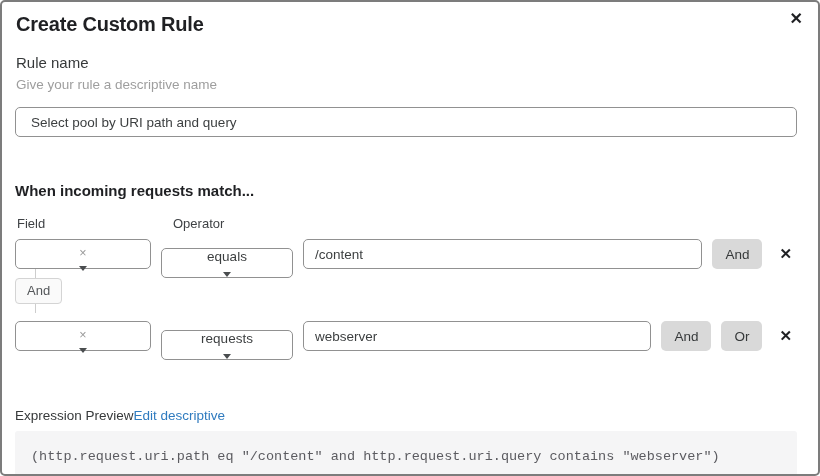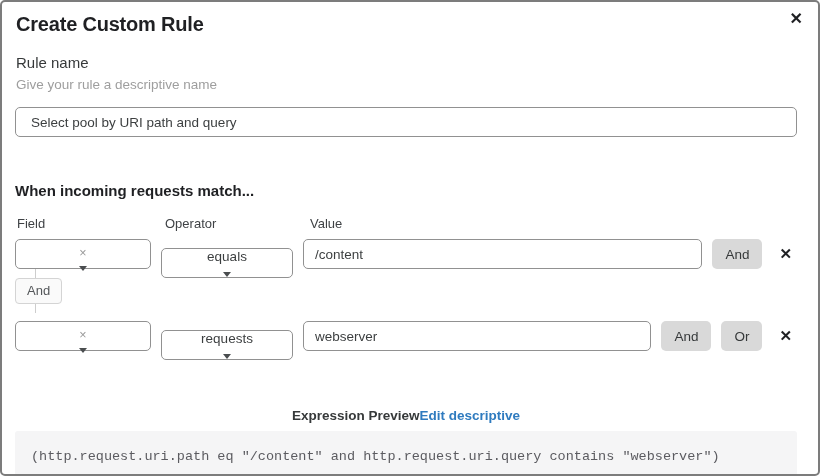--- a/index.html
+++ b/index.html
@@ -28,21 +28,21 @@
   .rule-helper{font-size:13.5px;color:#9e9e9e;margin:5px 0 0 1px;line-height:16px;}
   .text-input{
     display:block;width:100%;height:30px;
     border:1px solid #919191;border-radius:5px;
     padding:0 11px;font-size:13.5px;color:#3c3f40;
     font-family:"Liberation Sans","DejaVu Sans",sans-serif;
     outline:none;background:#fff;
   }
   .rule-input{margin-top:14px;padding-left:15px;}
   .match-heading{font-size:15px;font-weight:700;color:#1f2023;margin:45px 0 0 0;line-height:18px;}
-  .col-headers{display:flex;gap:13px;margin-top:17px;font-size:13px;color:#3f4245;line-height:14px;}
+  .col-headers{display:flex;gap:21px;margin-top:17px;font-size:13px;color:#3f4245;line-height:14px;}
   .col-field{width:136px;padding-left:2px;}
   .col-operator{width:132px;padding-left:1px;}
   .col-value{flex:1;padding-left:1px;}
   .cond-row{display:flex;gap:10px;align-items:center;margin-top:8px;height:30px;}
   .select{
     height:30px;border:1px solid #919191;border-radius:5px;
     display:flex;align-items:center;gap:7px;
     padding:0 10px;font-size:13.5px;color:#3c3f40;background:#fff;cursor:pointer;flex-direction:column;
   }
   .field-select{width:136px;}
@@ -66,21 +66,21 @@
     font-size:15px;font-weight:700;color:#1f2023;
     padding:0;margin:0 5px 0 7px;line-height:16px;
   }
   .connector{position:relative;height:44px;}
   .connector-line{position:absolute;left:20px;top:0;bottom:0;width:1px;background:#cdcdcd;}
   .connector-badge{
     position:absolute;left:0;top:50%;transform:translateY(-50%);
     background:#fafafa;border:1px solid #d4d4d4;border-radius:4px;
     padding:4px 11px;font-size:13px;color:#54575a;line-height:16px;
   }
-  .preview-header{display:flex;justify-content:center;align-items:baseline;margin-top:57px;font-weight:bold;}
+  .preview-header{display:flex;justify-content:flex-start;align-items:baseline;margin-top:57px;}
   .preview-label{font-size:13.5px;color:#36393a;}
   .edit-link{font-size:13.5px;color:#2f7bbf;text-decoration:none;cursor:pointer;}
   .code-block{
     margin-top:8px;height:50px;background:#f5f5f6;border-radius:3px;
     display:flex;align-items:center;padding:0 16px;
     font-family:"Liberation Mono","DejaVu Sans Mono",monospace;
     font-size:13.5px;color:#5b5b60;white-space:nowrap;overflow:hidden;
   }
 </style>
 </head>
@@ -95,21 +95,20 @@
 
   <div class="rule-label">Rule name</div>
   <div class="rule-helper">Give your rule a descriptive name</div>
   <input class="text-input rule-input" type="text" value="Select pool by URI path and query" style="">
 
   <div class="match-heading">When incoming requests match...</div>
 
   <div class="col-headers">
     <span class="col-field">Field</span>
     <span class="col-operator">Operator</span>
-    <span class="col-value">Value</span>
   </div>
 
   <div class="cond-row">
     <div class="select field-select">
       <span class="select-text">URI Path</span>
       <span class="clear-x">×</span>
       <span class="caret"></span>
     </div>
     <div class="select operator-select">
       <span class="select-text">equals</span>

